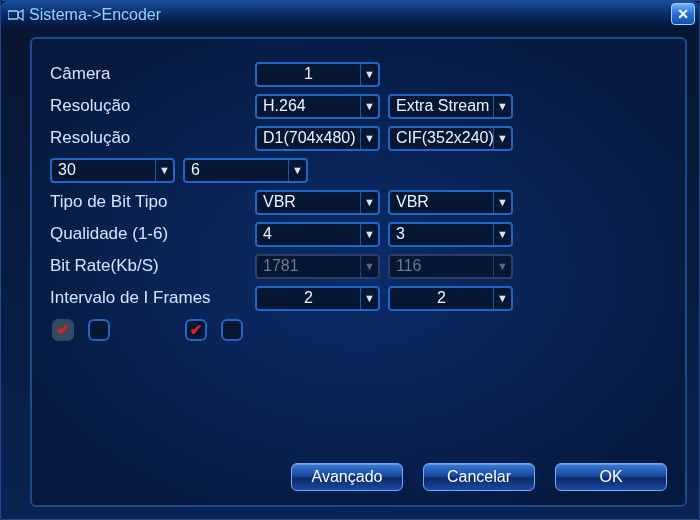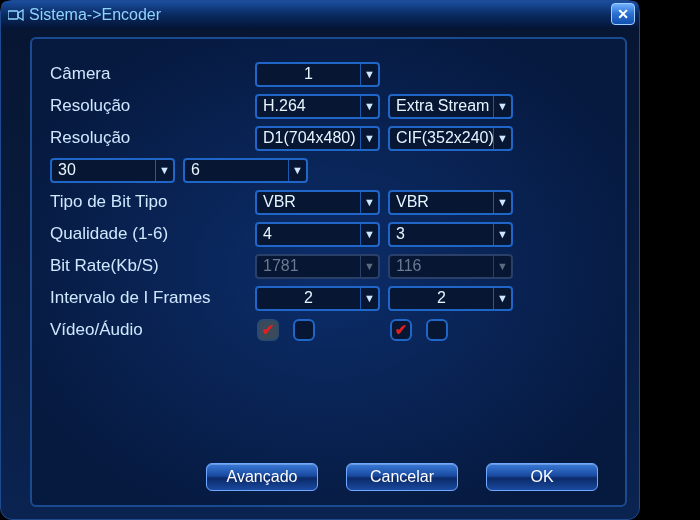--- a/index.html
+++ b/index.html
@@ -1,23 +1,23 @@
 <!DOCTYPE html>
 <html><head>
 <meta charset="utf-8">
 <style>
   * { box-sizing: border-box; margin: 0; padding: 0; }
   html, body { width: 700px; height: 520px; overflow: hidden; font-family: Arial, sans-serif; }
   body { background: #000; }
 
   .window {
-    width: 640px; height: 520px;
+    width: 700px; height: 520px;
     background: linear-gradient(to bottom, #071530 0%, #0a2350 100%);
     border: 1px solid #1e4a8f;
-    border-radius: 12px;
+    border-radius: 1px;
     position: relative;
   }
 
   .titlebar {
     height: 28px;
     background: linear-gradient(to bottom, #1a4ea0 0%, #0a2a60 50%, #041435 100%);
     border-radius: 6px 6px 0 0;
     display: flex; align-items: center;
     padding: 0 6px;
     position: relative;
@@ -95,22 +95,22 @@
     margin-right: 14px;
     cursor: pointer;
   }
   .checkbox.filled { background: #3a4a5a; border-color: #2a4a70; }
   .checkbox.checked::after {
     content: "✔"; color: #e02020; font-size: 15px; font-weight: bold;
   }
 
   .button-row {
     position: absolute;
-    right: 27px; bottom: 14px;
-    display: flex; gap: 28px;
+    right: 18px; bottom: 14px;
+    display: flex; gap: 20px;
   }
   .btn {
     min-width: 112px; height: 28px;
     padding: 0 16px;
     background: linear-gradient(to bottom, #3a7ad8 0%, #1a4aa0 45%, #0b2a68 55%, #1a4aa0 100%);
     border: 1px solid #6fa8ff;
     border-radius: 6px;
     color: #fff; font-size: 16px;
     display: flex; align-items: center; justify-content: center;
     cursor: pointer;
@@ -222,21 +222,20 @@
         <span class="select-value">2</span>
         <span class="select-arrow">▼</span>
       </div>
       <div class="select centered col2">
         <span class="select-value">2</span>
         <span class="select-arrow">▼</span>
       </div>
     </div>
 
     <div class="form-row">
-      <div class="form-label">Vídeo/Áudio</div>
       <div class="col1" style="display:flex;align-items:center;padding-left:2px;">
         <span id="cb-main-video" class="checkbox filled checked"></span>
         <span id="cb-main-audio" class="checkbox"></span>
       </div>
       <div class="col2" style="display:flex;align-items:center;padding-left:2px;">
         <span id="cb-extra-video" class="checkbox checked"></span>
         <span id="cb-extra-audio" class="checkbox"></span>
       </div>
     </div>
 

